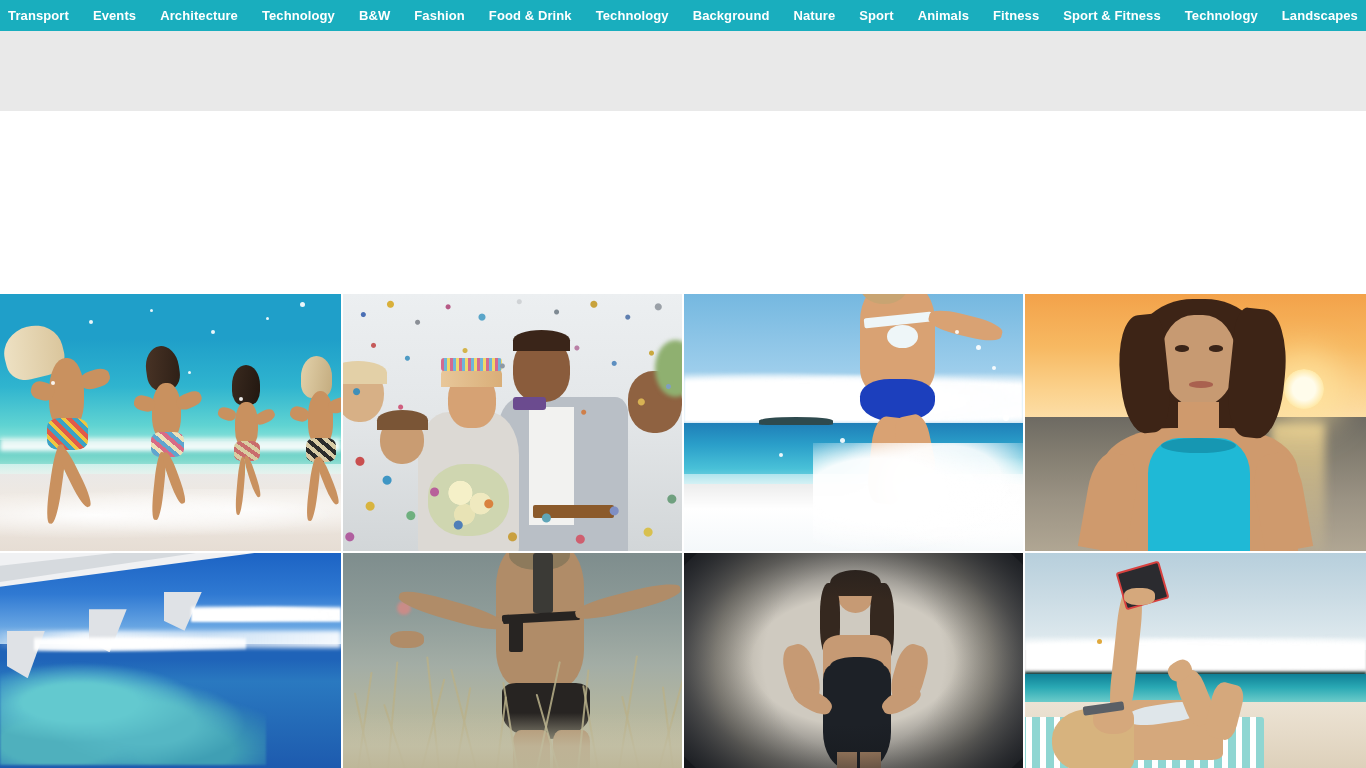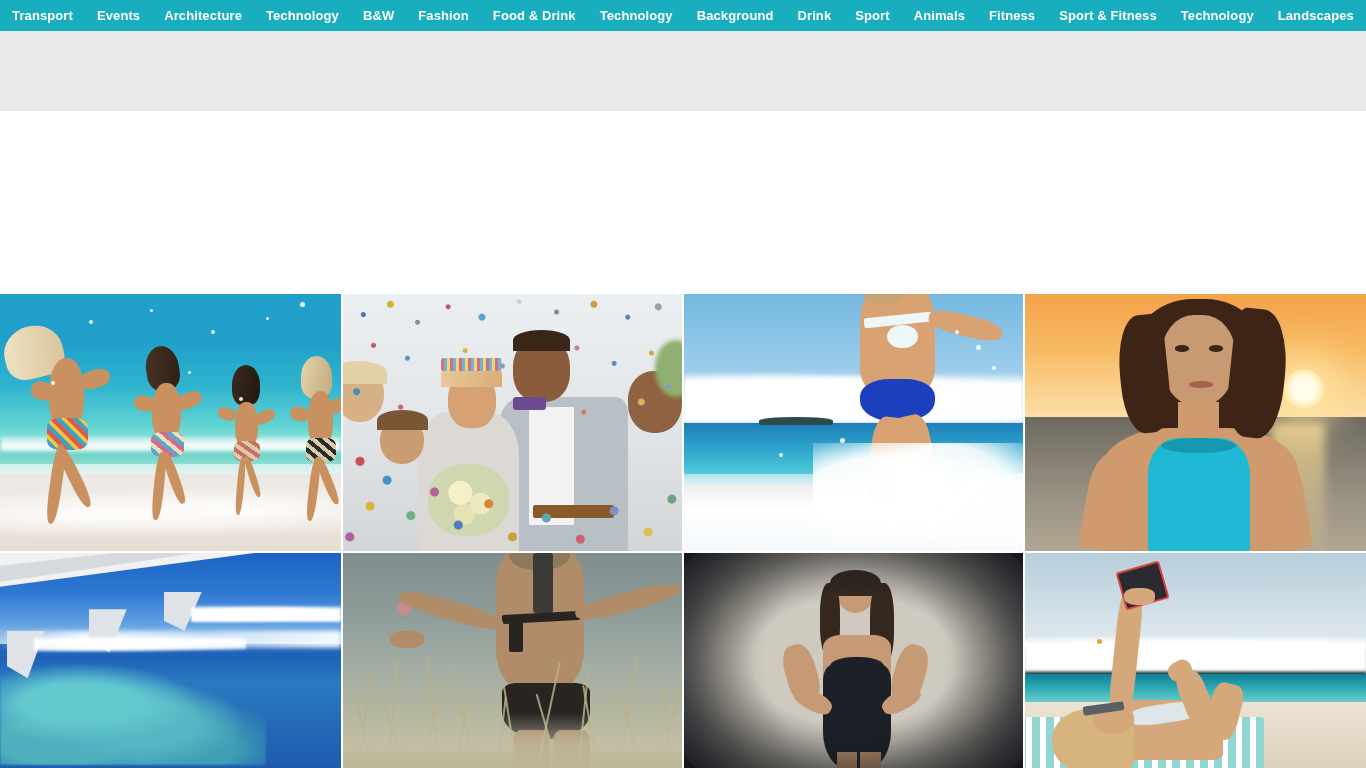--- a/index.html
+++ b/index.html
@@ -168,21 +168,21 @@
   <div class="nav-list">
     <a class="nav-item" href="#">Transport</a>
     <a class="nav-item" href="#">Events</a>
     <a class="nav-item" href="#">Architecture</a>
     <a class="nav-item" href="#">Technology</a>
     <a class="nav-item" href="#">B&amp;W</a>
     <a class="nav-item" href="#">Fashion</a>
     <a class="nav-item" href="#">Food &amp; Drink</a>
     <a class="nav-item" href="#">Technology</a>
     <a class="nav-item" href="#">Background</a>
-    <a class="nav-item" href="#">Drink</a>
+    <a class="nav-item" href="#">Nature</a>
     <a class="nav-item" href="#">Sport</a>
     <a class="nav-item" href="#">Animals</a>
     <a class="nav-item" href="#">Fitness</a>
     <a class="nav-item" href="#">Sport &amp; Fitness</a>
     <a class="nav-item" href="#">Technology</a>
     <a class="nav-item" href="#">Landscapes</a>
   </div>
 </nav>
 
 <div id="banner-band"></div>

